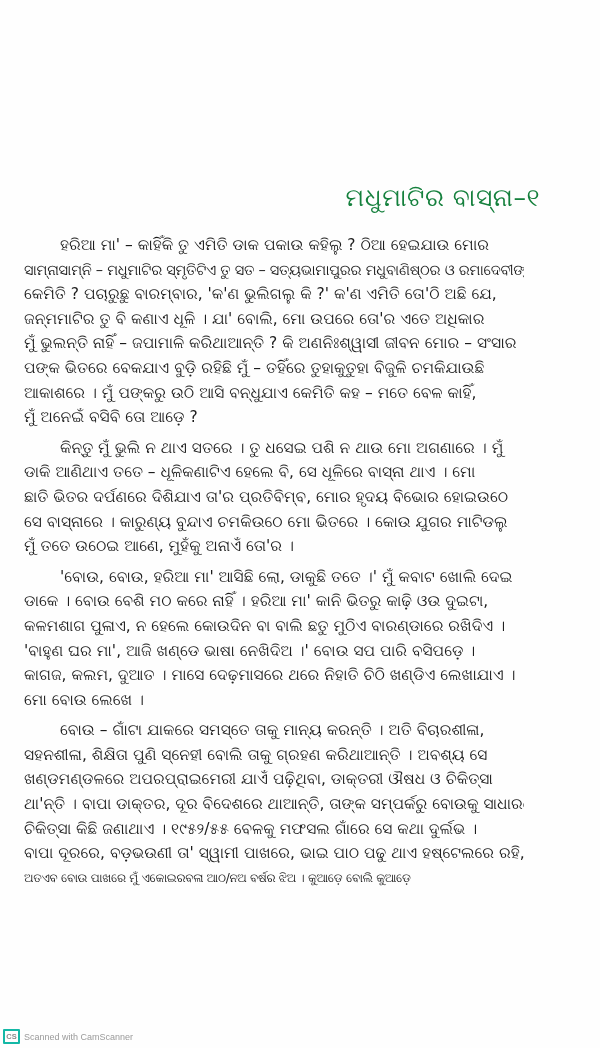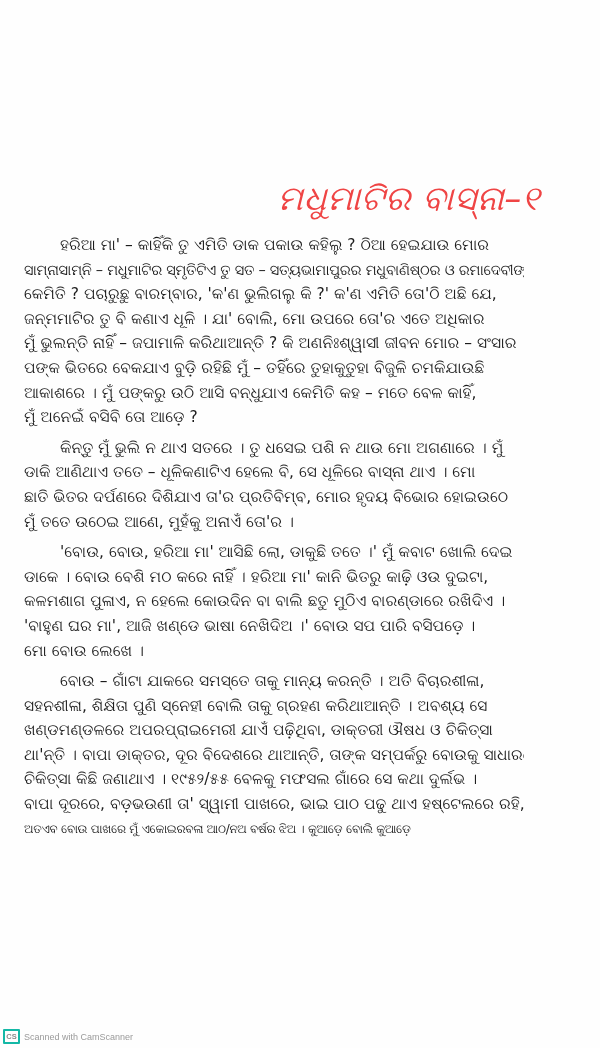--- a/index.html
+++ b/index.html
@@ -18,26 +18,25 @@
     .page {
       position: absolute;
       left: 0; top: 0;
       width: 600px; height: 1048px;
       background: #fefefe;
     }
     .chapter-title {
       position: absolute;
       right: 60px;
       top: 178px;
-      font-size: 34px;
+      font-size: 25px;
       line-height: 40px;
-      color: #ef4444;
+      color: #15803d;
       letter-spacing: 0.5px;
       white-space: nowrap;
-      font-style: italic;
     }
     .body-text {
       position: absolute;
       left: 24px;
       top: 233px;
       width: 500px;
     }
     .para {
       margin: 0 0 6px 0;
       font-size: 15.5px;
@@ -95,28 +94,30 @@
       <span class="line">ମୁଁ ଭୁଲନ୍ତି ନାହିଁ – ଜପାମାଳି କରିଥାଆନ୍ତି ? କି ଅଣନିଃଶ୍ୱାସୀ ଜୀବନ ମୋର – ସଂସାର</span>
       <span class="line">ପଙ୍କ ଭିତରେ ବେକଯାଏ ବୁଡ଼ି ରହିଛି ମୁଁ – ତହିଁରେ ତୁହାକୁତୁହା ବିଜୁଳି ଚମକିଯାଉଛି</span>
       <span class="line">ଆକାଶରେ । ମୁଁ ପଙ୍କରୁ ଉଠି ଆସି ବନ୍ଧୁଯାଏ କେମିତି କହ – ମତେ ବେଳ କାହିଁ,</span>
       <span class="line">ମୁଁ ଅନେଇଁ ବସିବି ତୋ ଆଡ଼େ ?</span>
     </div>
 
     <div class="para">
       <span class="line indent">କିନ୍ତୁ ମୁଁ ଭୁଲି ନ ଥାଏ ସତରେ । ତୁ ଧସେଇ ପଶି ନ ଥାଉ ମୋ ଅଗଣାରେ । ମୁଁ</span>
       <span class="line">ଡାକି ଆଣିଥାଏ ତତେ – ଧୂଳିକଣାଟିଏ ହେଲେ ବି, ସେ ଧୂଳିରେ ବାସ୍ନା ଥାଏ । ମୋ</span>
       <span class="line">ଛାତି ଭିତର ଦର୍ପଣରେ ଦିଶିଯାଏ ତା'ର ପ୍ରତିବିମ୍ବ, ମୋର ହୃଦୟ ବିଭୋର ହୋଇଉଠେ</span>
+      <span class="line">ସେ ବାସ୍ନାରେ । କାରୁଣ୍ୟ ବୁନ୍ଦାଏ ଚମକିଉଠେ ମୋ ଭିତରେ । କୋଉ ଯୁଗର ମାଟିଡଲୁ</span>
       <span class="line">ମୁଁ ତତେ ଉଠେଇ ଆଣେ, ମୁହଁକୁ ଅନାଏଁ ତୋ'ର ।</span>
     </div>
 
     <div class="para">
       <span class="line indent">'ବୋଉ, ବୋଉ, ହରିଆ ମା' ଆସିଛି ଲୋ, ଡାକୁଛି ତତେ ।' ମୁଁ କବାଟ ଖୋଲି ଦେଇ</span>
       <span class="line">ଡାକେ । ବୋଉ ବେଶି ମଠ କରେ ନାହିଁ । ହରିଆ ମା' କାନି ଭିତରୁ କାଢ଼ି ଓଉ ଦୁଇଟା,</span>
       <span class="line">କଳମଶାଗ ପୁଳାଏ, ନ ହେଲେ କୋଉଦିନ ବା ବାଲି ଛତୁ ମୁଠିଏ ବାରଣ୍ଡାରେ ରଖିଦିଏ ।</span>
       <span class="line">'ବାହୁଣ ଘର ମା', ଆଜି ଖଣ୍ଡେ ଭାଷା ନେଖିଦିଅ ।' ବୋଉ ସପ ପାରି ବସିପଡ଼େ ।</span>
+      <span class="line">କାଗଜ, କଲମ, ଦୁଆତ । ମାସେ ଦେଢ଼ମାସରେ ଥରେ ନିହାତି ଚିଠି ଖଣ୍ଡିଏ ଲେଖାଯାଏ ।</span>
       <span class="line">ମୋ ବୋଉ ଲେଖେ ।</span>
     </div>
 
     <div class="para">
       <span class="line indent">ବୋଉ – ଗାଁଟା ଯାକରେ ସମସ୍ତେ ତାକୁ ମାନ୍ୟ କରନ୍ତି । ଅତି ବିଚାରଶୀଳା,</span>
       <span class="line">ସହନଶୀଳା, ଶିକ୍ଷିତା ପୁଣି ସ୍ନେହୀ ବୋଲି ତାକୁ ଗ୍ରହଣ କରିଥାଆନ୍ତି । ଅବଶ୍ୟ ସେ</span>
       <span class="line">ଖଣ୍ଡମଣ୍ଡଳରେ ଅପରପ୍ରାଇମେରୀ ଯାଏଁ ପଢ଼ିଥିବା, ଡାକ୍ତରୀ ଔଷଧ ଓ ଚିକିତ୍ସା</span>
       <span class="line">ଥା'ନ୍ତି । ବାପା ଡାକ୍ତର, ଦୂର ବିଦେଶରେ ଥାଆନ୍ତି, ତାଙ୍କ ସମ୍ପର୍କରୁ ବୋଉକୁ ସାଧାରଣ</span>
       <span class="line">ଚିକିତ୍ସା କିଛି ଜଣାଥାଏ । ୧୯୫୨/୫୫ ବେଳକୁ ମଫସଲ ଗାଁରେ ସେ କଥା ଦୁର୍ଲଭ ।</span>
       <span class="line">ବାପା ଦୂରରେ, ବଡ଼ଭଉଣୀ ତା' ସ୍ୱାମୀ ପାଖରେ, ଭାଇ ପାଠ ପଢୁ ଥାଏ ହଷ୍ଟେଲରେ ରହି,</span>

